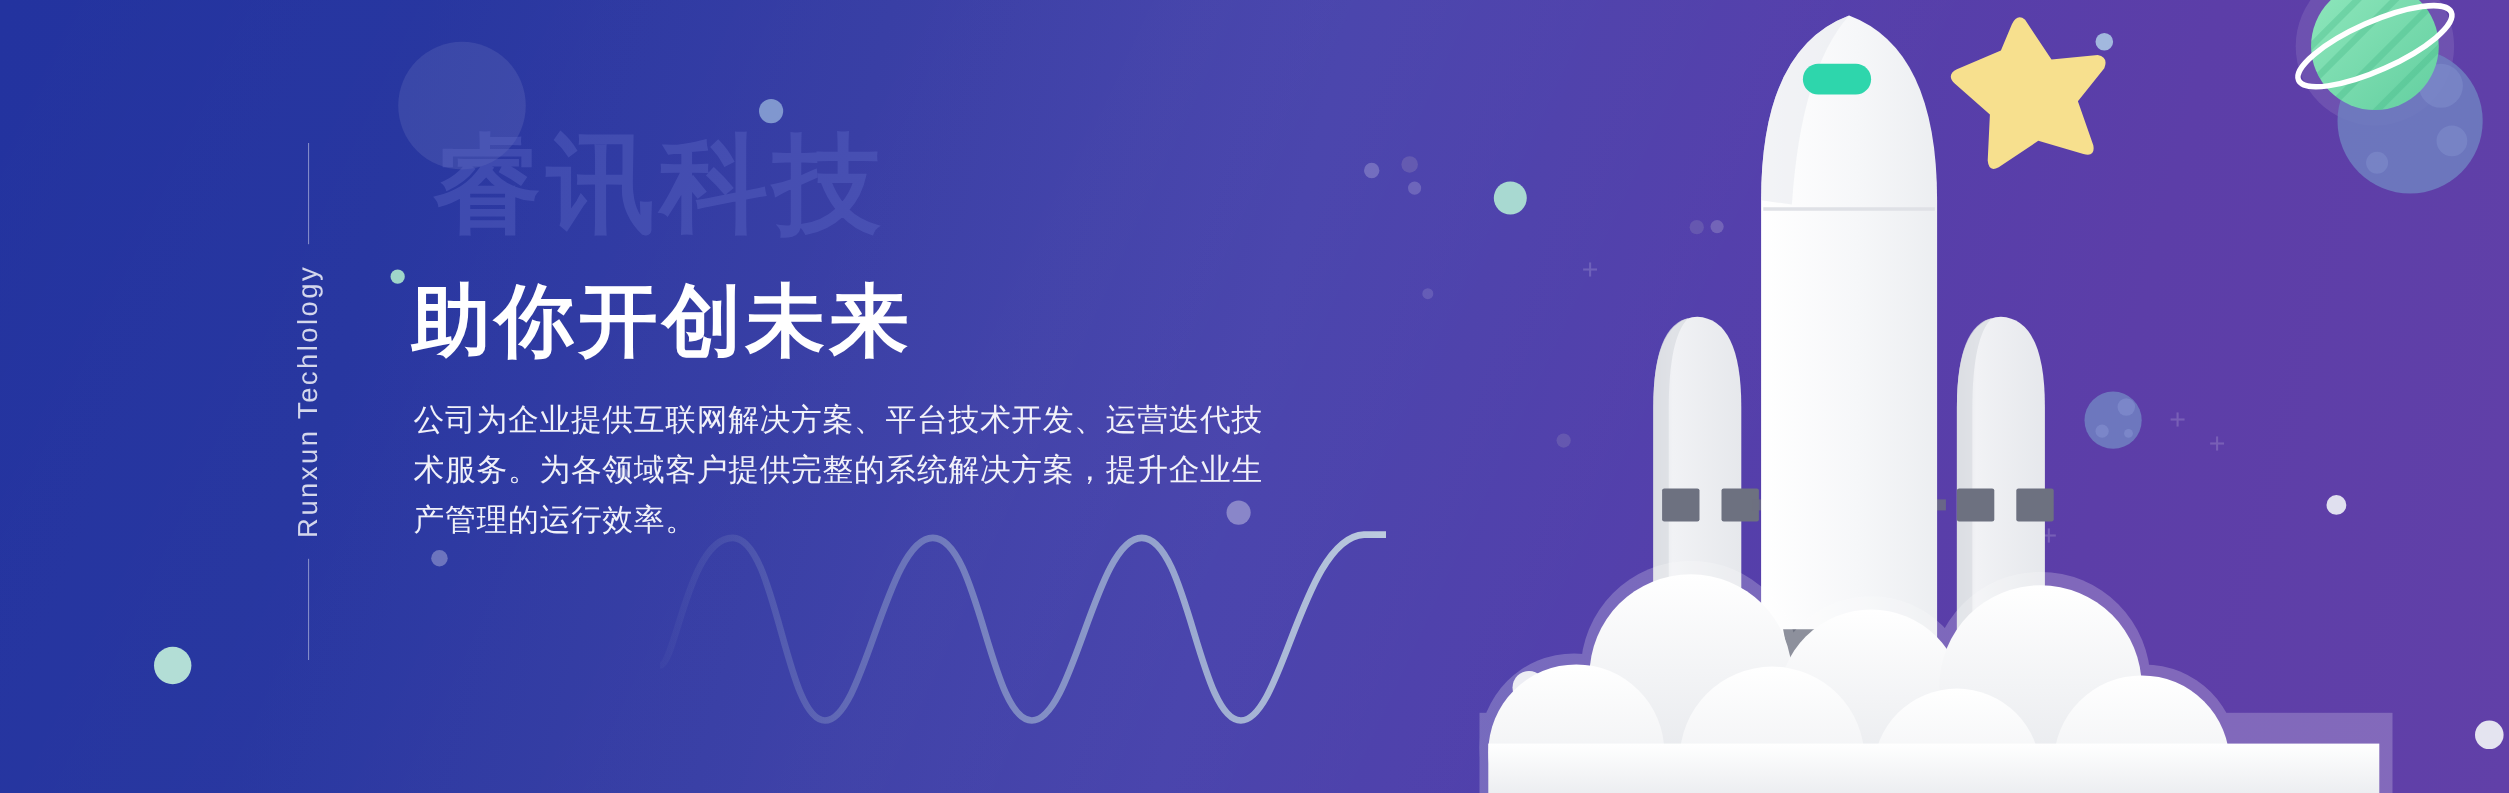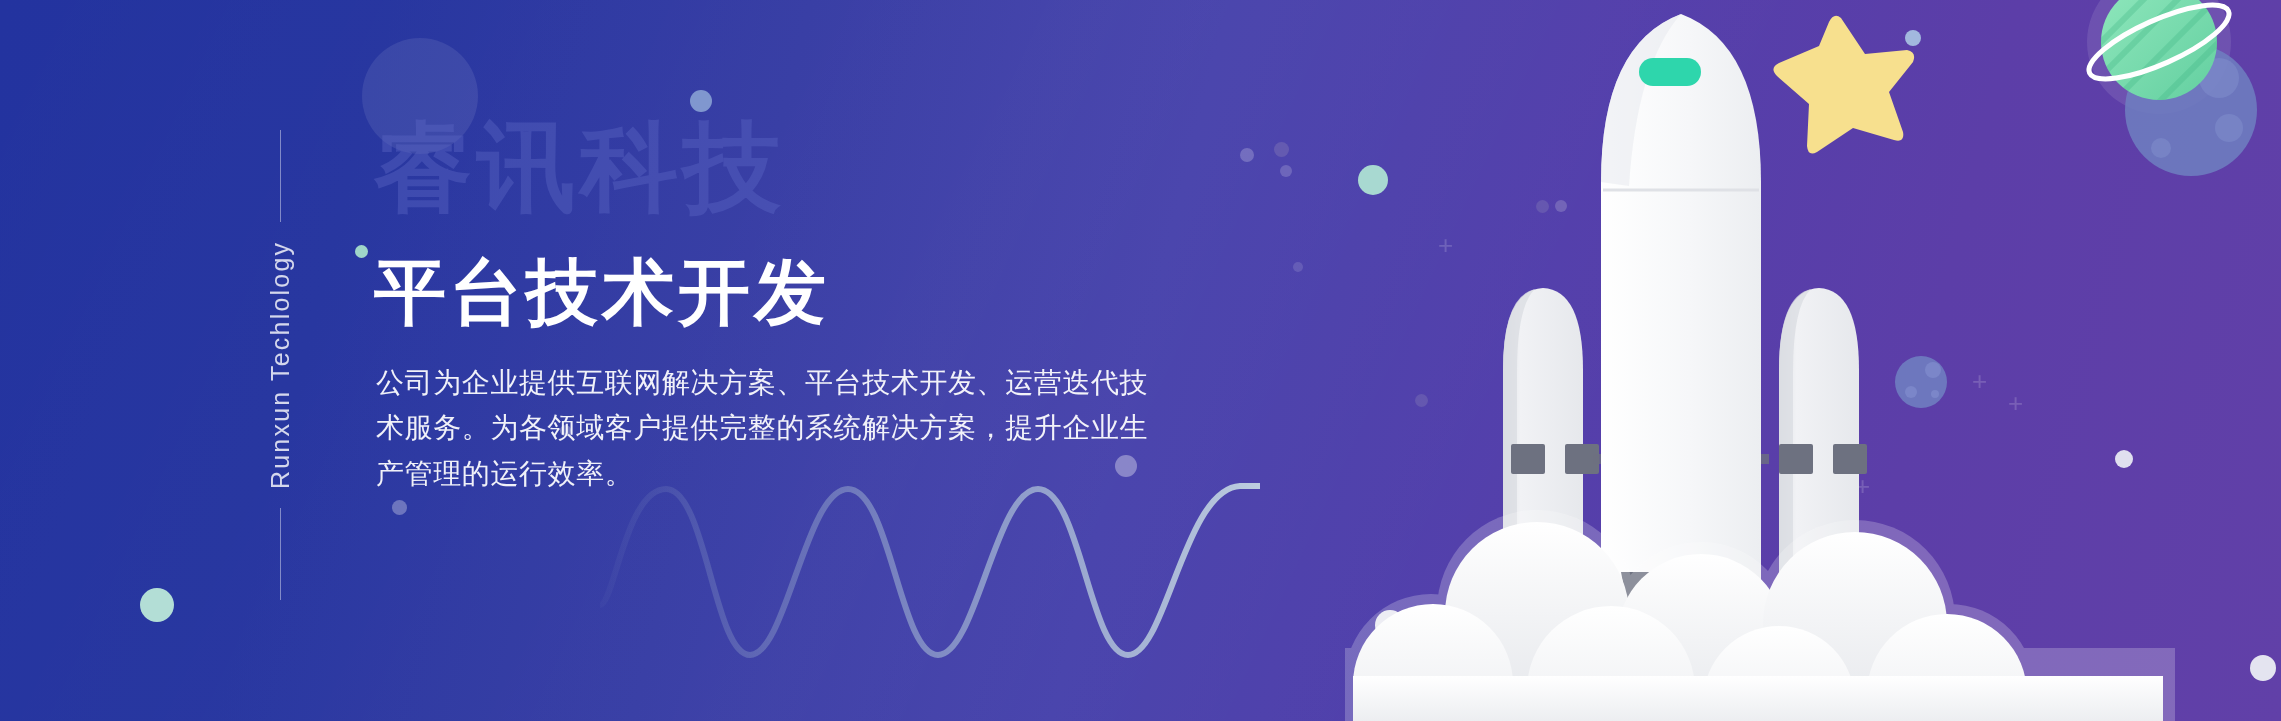--- a/index.html
+++ b/index.html
@@ -89,21 +89,21 @@
   
   .textblock {
     position: absolute;
     left: 374px;
     top: 118px;
     width: 860px;
   }
 
   .ghost-title {
     position: absolute;
-    left: 0;
+    left: 20px;
     top: 0;
     font-size: 98px;
     font-weight: 700;
     letter-spacing: 5px;
     color: #5b66c4;
     opacity: 0.42;
     line-height: 1;
     white-space: nowrap;
     user-select: none;
   }
@@ -192,21 +192,21 @@
 
   <div class="vbrand">
     <div class="vline top"></div>
     <div class="vbrand-text">Runxun Techlology</div>
     <div class="vline bottom"></div>
   </div>
 
   <div class="content-layer">
     <div class="textblock">
       <div class="ghost-title">睿讯科技</div>
-      <h1 class="headline">平台技术开发</h1>
+      <h1 class="headline">助你开创未来</h1>
       <p class="subtext">公司为企业提供互联网解决方案、平台技术开发、运营迭代技术服务。为各领域客户提供完整的系统解决方案，提升企业生产管理的运行效率。</p>
     </div>
   </div>
 
   <svg class="wave" viewBox="0 0 660 230" preserveAspectRatio="none">
     <defs>
       <linearGradient id="waveGrad" x1="0" y1="0" x2="1" y2="0">
         <stop offset="0%" stop-color="#8a9bc4" stop-opacity="0.05"></stop>
         <stop offset="25%" stop-color="#93a4ca" stop-opacity="0.40"></stop>
         <stop offset="60%" stop-color="#a6bad5" stop-opacity="0.72"></stop>

